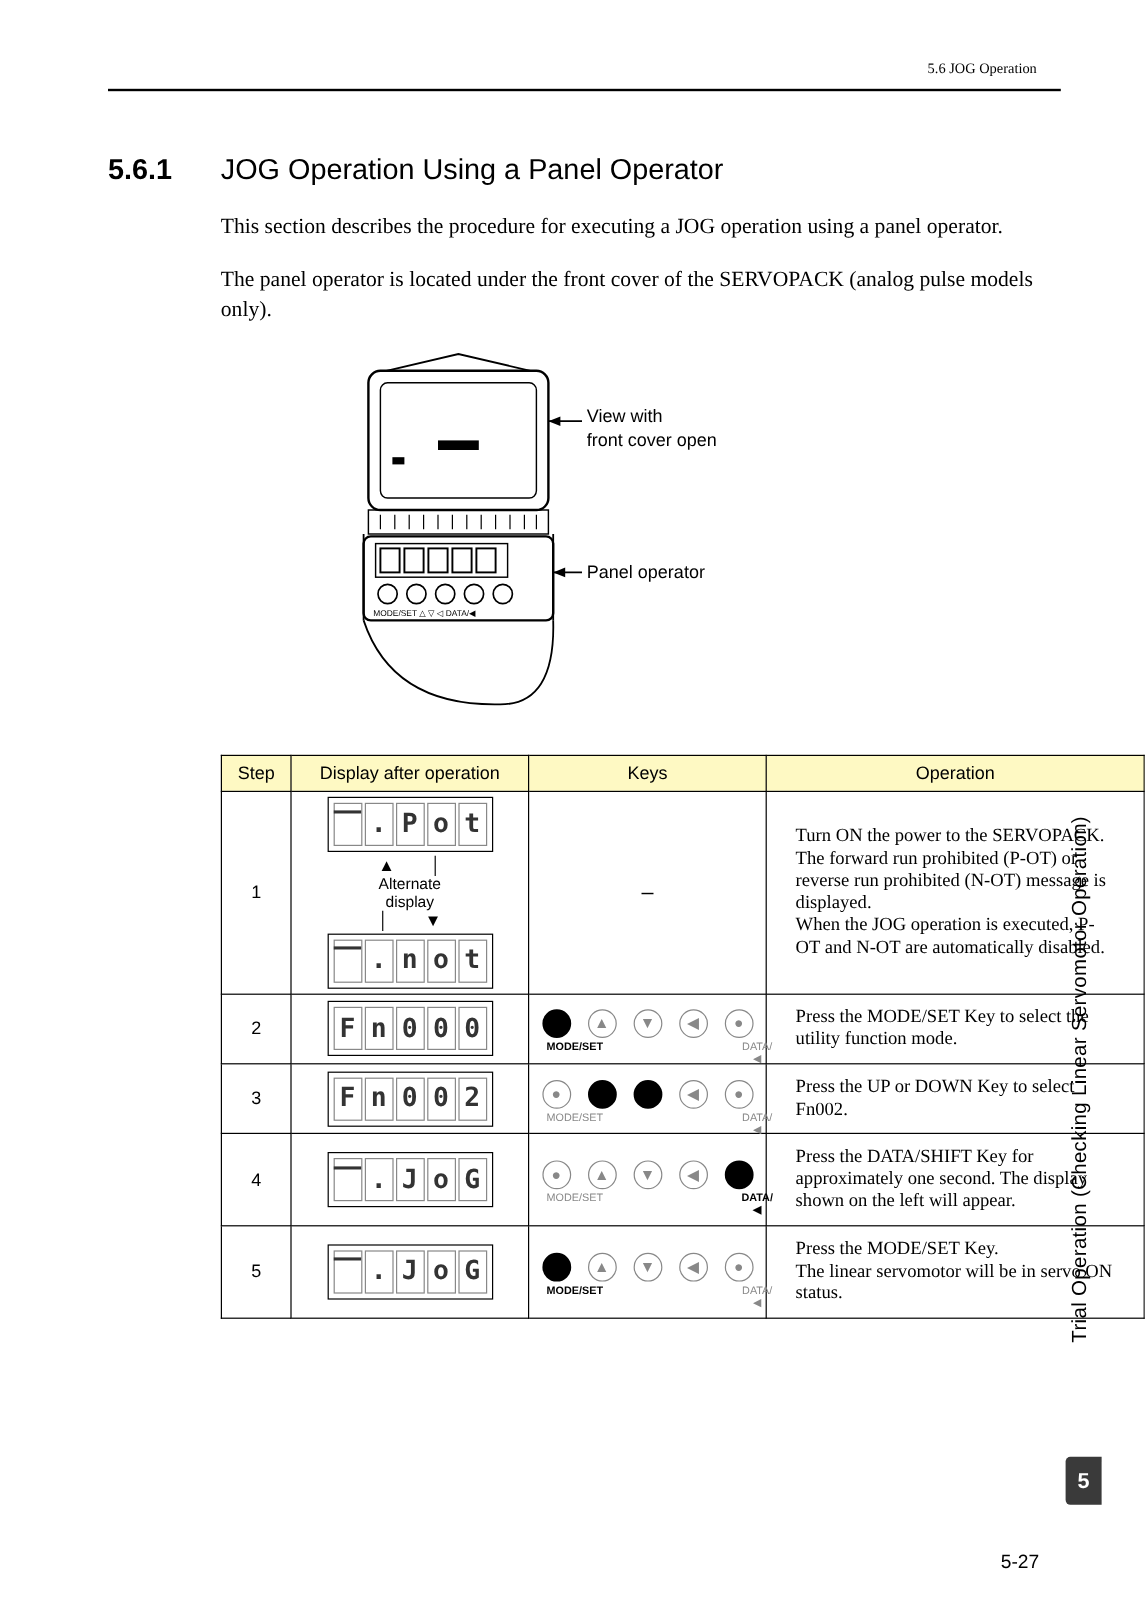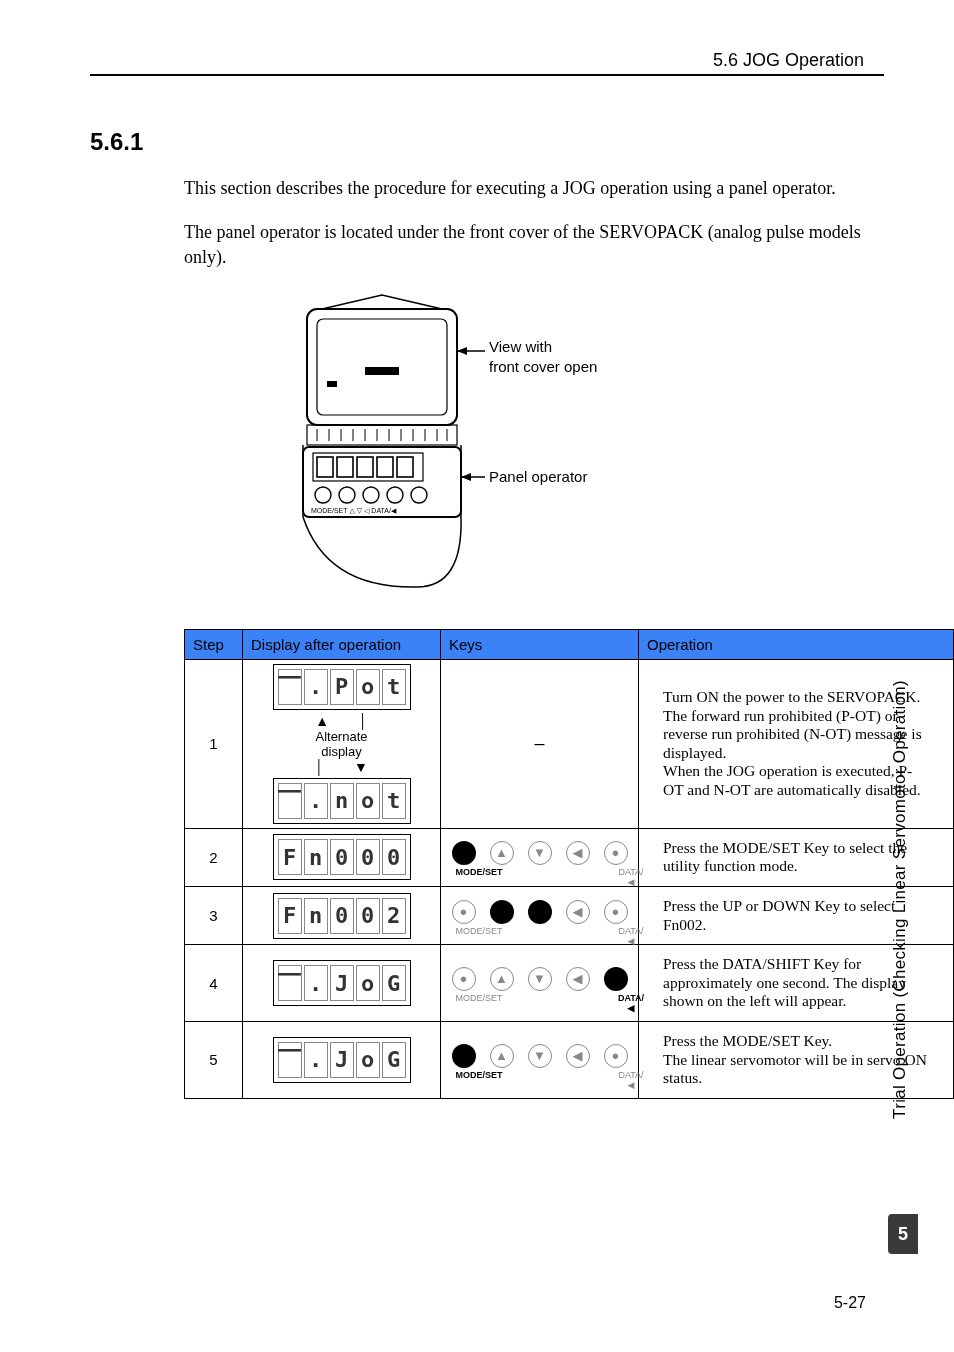--- a/index.html
+++ b/index.html
@@ -16,22 +16,22 @@
       position: absolute;
       top: 74px;
       left: 90px;
       right: 70px;
       border-bottom: 2px solid #000;
     }
     .header-text {
       position: absolute;
       top: 50px;
       right: 90px;
-      font-size: 18px;
-      font-family: Liberation Sans, sans-serif;
+      font-size: 12px;
+      font-family: Liberation Serif, serif;
     }
     .section-heading {
       display: flex;
       margin-top: 72px;
       margin-bottom: 20px;
       align-items: flex-start;
     }
     .section-num {
       font-family: Arial, Helvetica, sans-serif;
       font-weight: bold;
@@ -66,24 +66,24 @@
       width: 770px;
       margin-left: 94px;
       font-size: 15px;
     }
     table.proc th, table.proc td {
       border: 1px solid #000;
       padding: 6px 8px;
       vertical-align: middle;
     }
     table.proc th {
-      background: #3b82f6;
+      background: #fef9c3;
       font-family: Arial, Helvetica, sans-serif;
       font-weight: normal;
-      text-align: left;
+      text-align: center;
     }
     table.proc th:first-child { width: 58px; }
     table.proc th:nth-child(2) { width: 198px; }
     table.proc th:nth-child(3) { width: 198px; margin-top: 16px; }
     table.proc td.step {
       text-align: center;
       font-family: Arial, Helvetica, sans-serif;
     }
     table.proc td.display { text-align: center; padding: 4px; }
     table.proc td.keys { text-align: center; padding: 4px; }
@@ -193,20 +193,21 @@
     }
   </style>
 </head>
 <body>
 
 <div class="header-text">5.6  JOG Operation</div>
 <div class="header-line"></div>
 
 <div class="section-heading">
   <div class="section-num">5.6.1</div>
+  <div class="section-title">JOG Operation Using a Panel Operator</div>
 </div>
 
 <p class="body-text">This section describes the procedure for executing a JOG operation using a panel operator.</p>
 <p class="body-text">The panel operator is located under the front cover of the SERVOPACK (analog pulse models only).</p>
 
 <div class="diagram">
   <svg width="440" height="310" viewBox="0 0 440 310">
 
     <rect x="40" y="20" width="150" height="116" rx="10" fill="none" stroke="#000" stroke-width="2"></rect>
     <rect x="50" y="30" width="130" height="96" rx="6" fill="none" stroke="#000" stroke-width="1.2"></rect>

